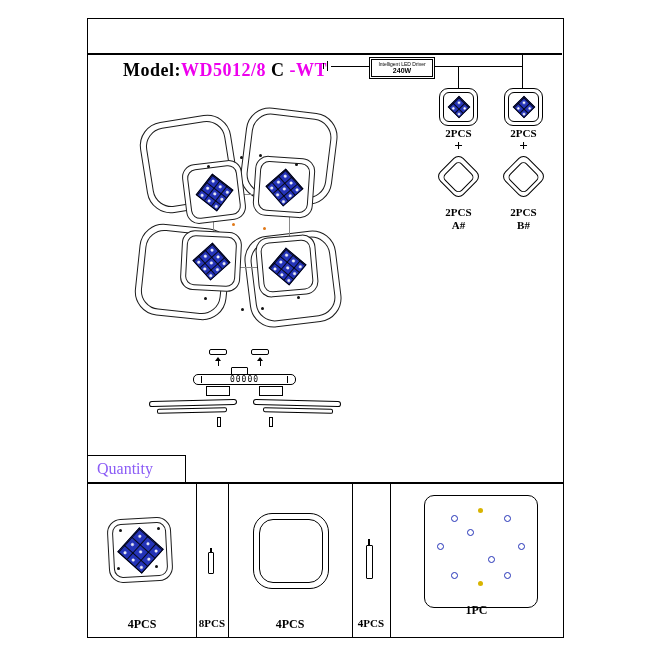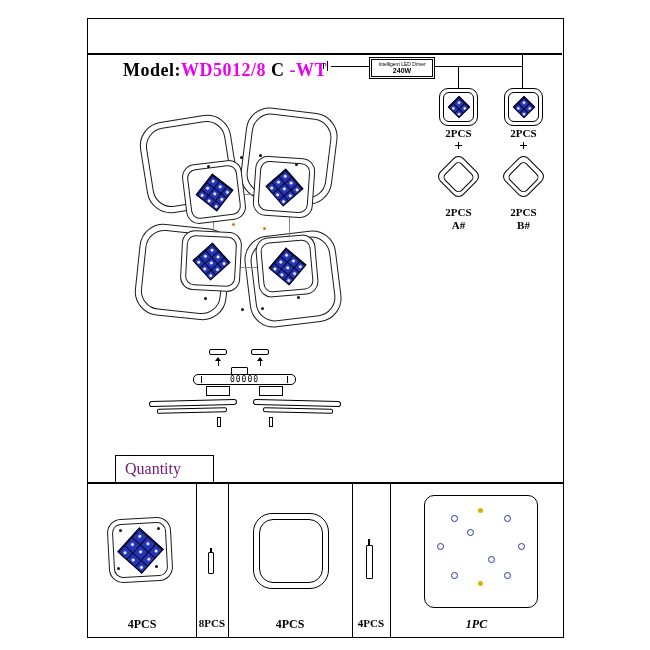--- a/index.html
+++ b/index.html
@@ -105,21 +105,21 @@
   #sv-stand2 { left: 259px; top: 386px; width: 24px; height: 10px; }
   #sv-wl1 { left: 149px; top: 400px; width: 88px; height: 6px; border-radius: 3px; transform: rotate(-1.5deg); }
   #sv-wl2 { left: 157px; top: 408px; width: 70px; height: 5px; border-radius: 2px; transform: rotate(-1.5deg); }
   #sv-wr1 { left: 253px; top: 400px; width: 88px; height: 6px; border-radius: 3px; transform: rotate(1.5deg); }
   #sv-wr2 { left: 263px; top: 408px; width: 70px; height: 5px; border-radius: 2px; transform: rotate(1.5deg); }
   #sv-pin1 { left: 217px; top: 417px; width: 4px; height: 10px; }
   #sv-pin2 { left: 269px; top: 417px; width: 4px; height: 10px; }
 
   
   #qty-box { left: 87px; top: 455px; width: 99px; height: 28px; border: 1.5px solid #000; background: #fff;
-             font-size: 16px; line-height: 25px; padding-left: 9px; color: #701a75; margin-left: 28px; }
+             font-size: 16px; line-height: 25px; padding-left: 9px; color: #8b5cf6; }
   #table-top { left: 87px; top: 482px; width: 477px; height: 1.5px; background: #000; }
   .vdiv { width: 1px; background: #000; top: 483px; height: 155px; }
   #vd1 { left: 196px; } #vd2 { left: 228px; } #vd3 { left: 352px; } #vd4 { left: 390px; }
 
   .module.big { width: 64px; height: 64px; border-radius: 14px; }
   #q1-module { left: 108px; top: 518px; transform: rotate(-3deg); }
   .q1d1 { left: 119px; top: 529px; } .q1d2 { left: 157px; top: 527px; }
   .q1d3 { left: 117px; top: 567px; } .q1d4 { left: 155px; top: 565px; }
 
   #q2-pin { left: 208px; top: 552px; width: 6px; height: 22px; border: 1px solid #000; border-radius: 1px; background: #fff; }
@@ -139,21 +139,21 @@
   .hb5 { left: 26px; top: 76px; } .hb6 { left: 79px; top: 76px; }
   .hb7 { left: 42px; top: 33px; } .hb8 { left: 63px; top: 60px; }
   .hy  { position: absolute; width: 5px; height: 5px; border-radius: 50%; background: #d8b400; }
   .hy1 { left: 53px; top: 12px; } .hy2 { left: 53px; top: 85px; }
 
   .cell-label { font-weight: bold; font-size: 12px; text-align: center; color: #000; }
   #lab1 { left: 88px;  top: 617px; width: 108px; }
   #lab2 { left: 196px; top: 617px; width: 32px; font-size: 11px; }
   #lab3 { left: 228px; top: 617px; width: 124px; }
   #lab4 { left: 352px; top: 617px; width: 38px; font-size: 11px; }
-  #lab5 { left: 390px; top: 617px; width: 173px; font-style: italic; }
+  #lab5 { left: 390px; top: 603px; width: 173px; }
 </style>
 </head>
 <body>
 
 <div id="sheet">
 
   <div class="abs" id="page-border"></div>
   <div class="abs" id="header-line"></div>
 
   <div class="abs" id="model-line"><span>Model:</span><span style="color: rgb(238, 0, 238);">WD5012/8</span><span> C </span><span style="color: rgb(238, 0, 238);">-WT</span></div>

